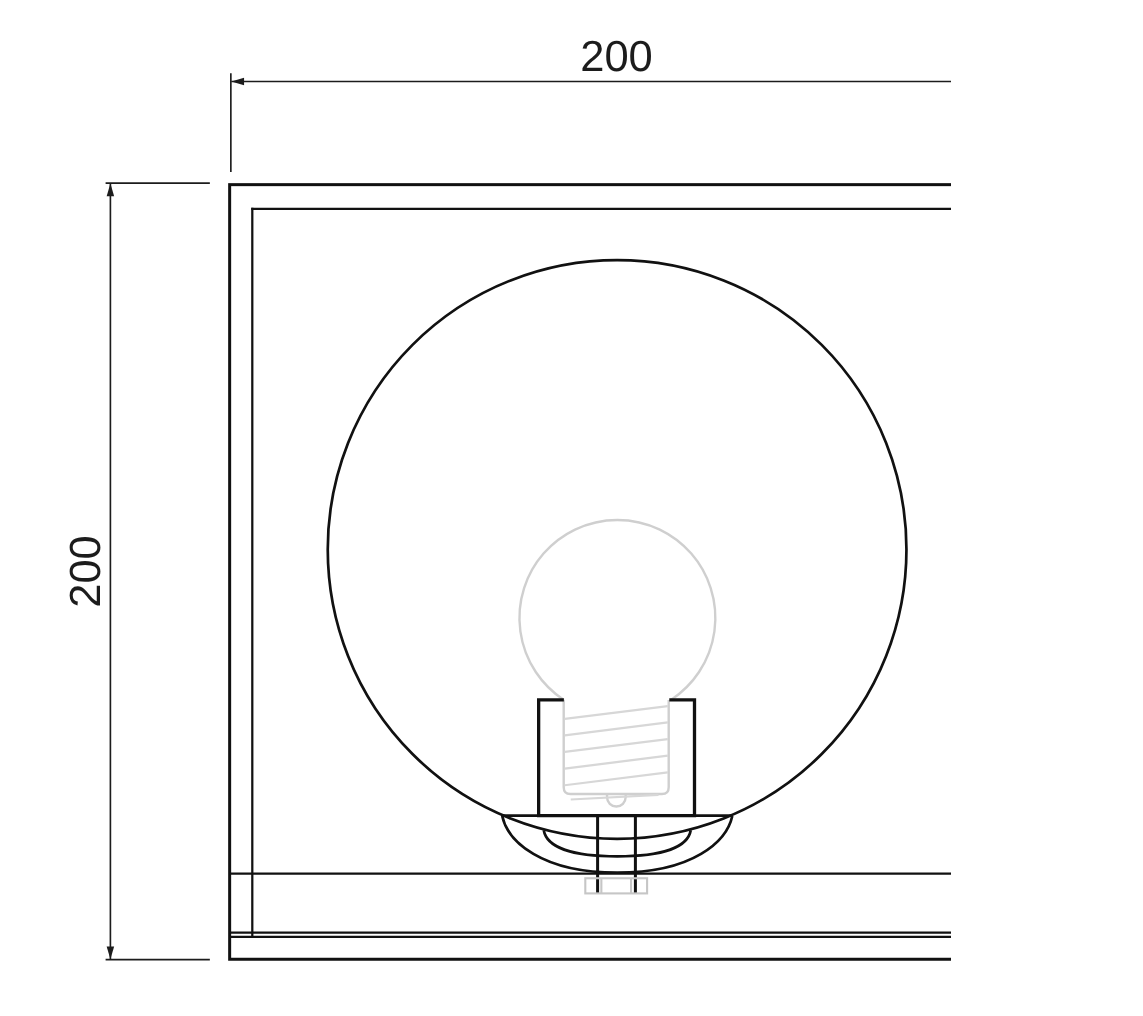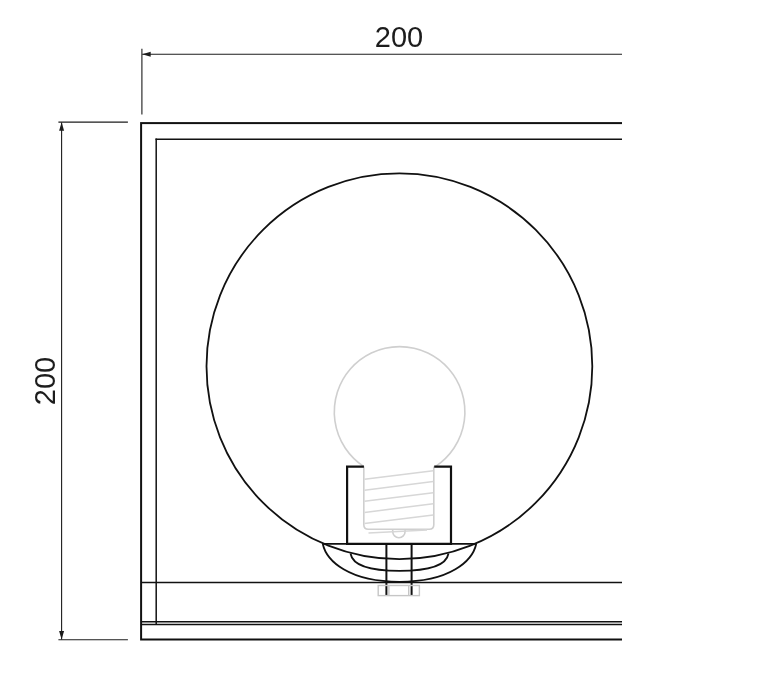--- a/index.html
+++ b/index.html
@@ -1,16 +1,16 @@
 <!DOCTYPE html>
 <html><head>
 <meta charset="utf-8">
 <style>
   html,body{margin:0;padding:0;background:#ffffff;}
-  .page{width:622px;height:677px;position:relative;background:#ffffff;overflow:hidden;}
+  .page{width:622px;height:677px;position:relative;background:#ffffff;overflow:hidden;margin-left:12px;}
   svg{display:block;}
   text{font-family:"Liberation Sans", sans-serif;}
 </style>
 </head>
 <body>
 <div class="page">
 <svg width="762" height="677" viewBox="0 0 762 677" xmlns="http://www.w3.org/2000/svg">
 
   <rect x="0" y="0" width="762" height="677" fill="#ffffff"></rect>
 

